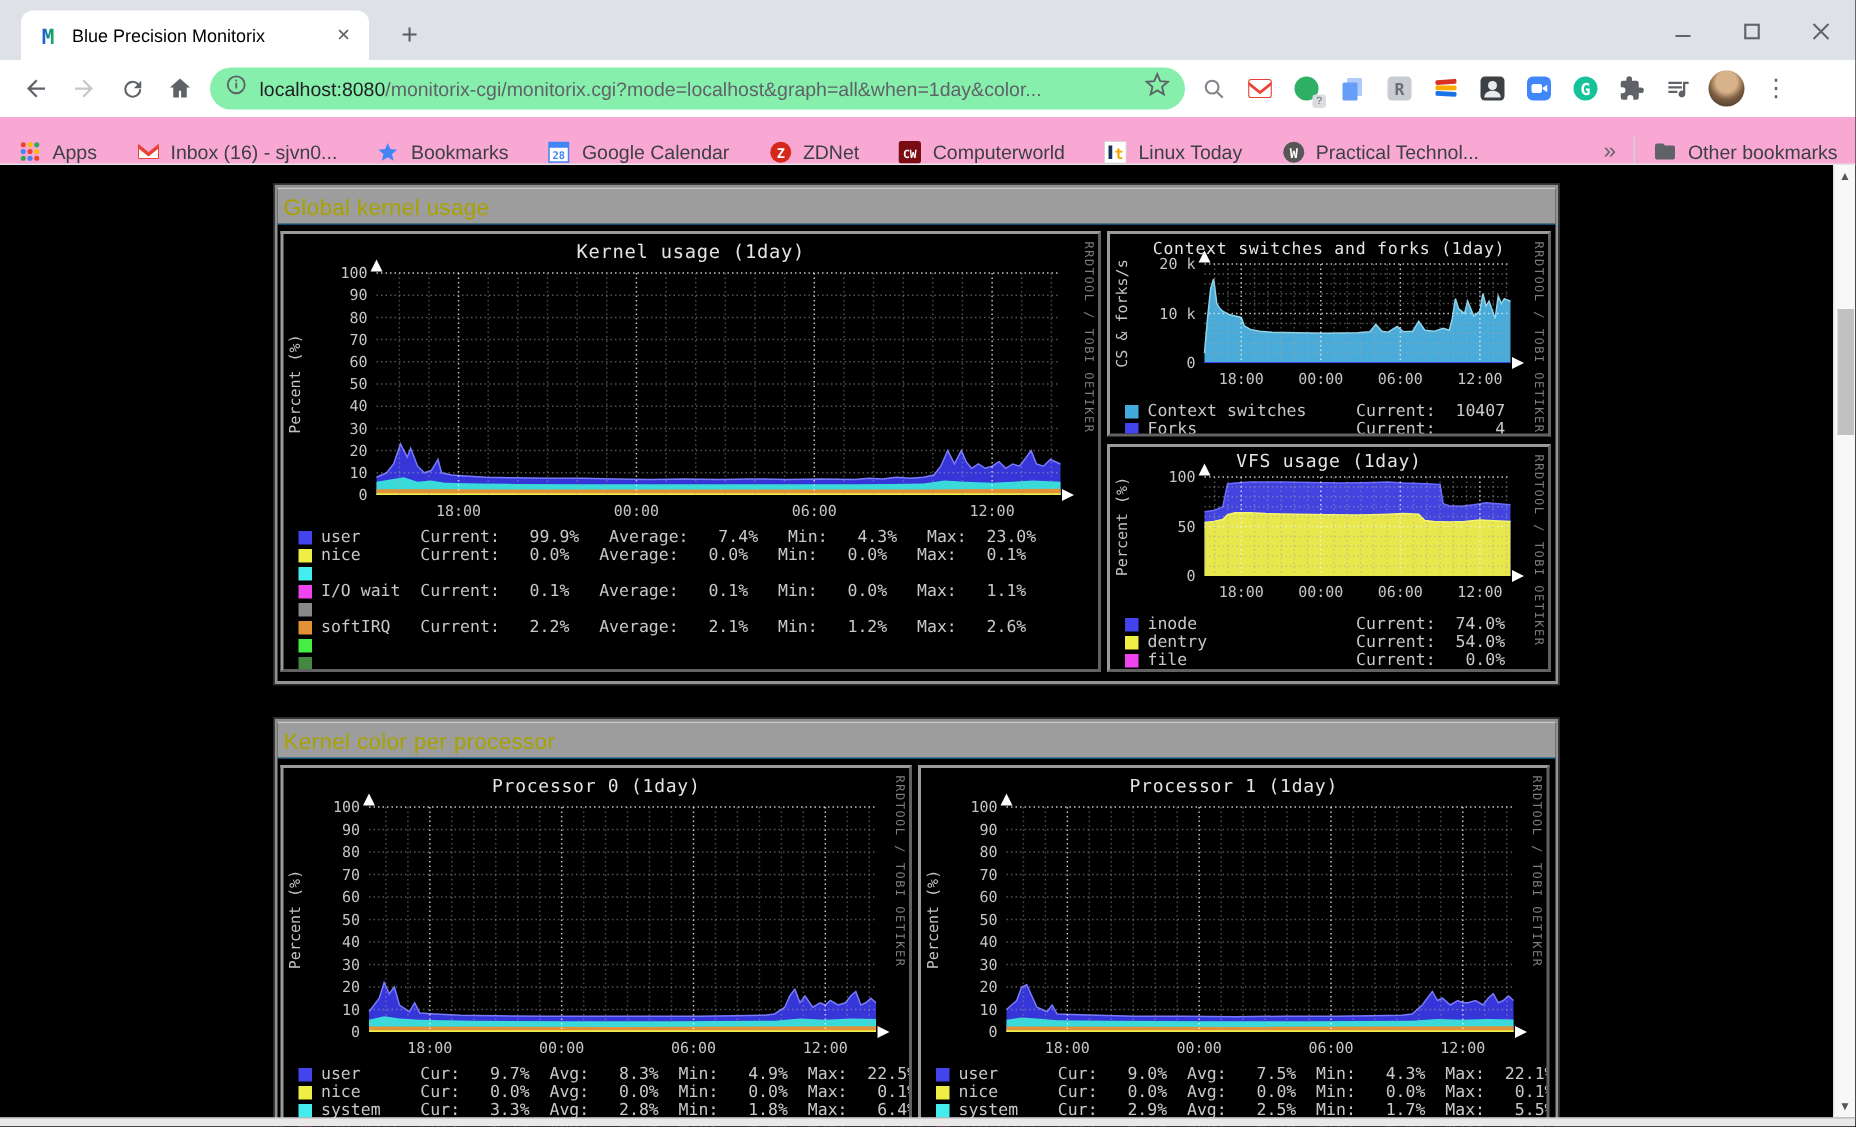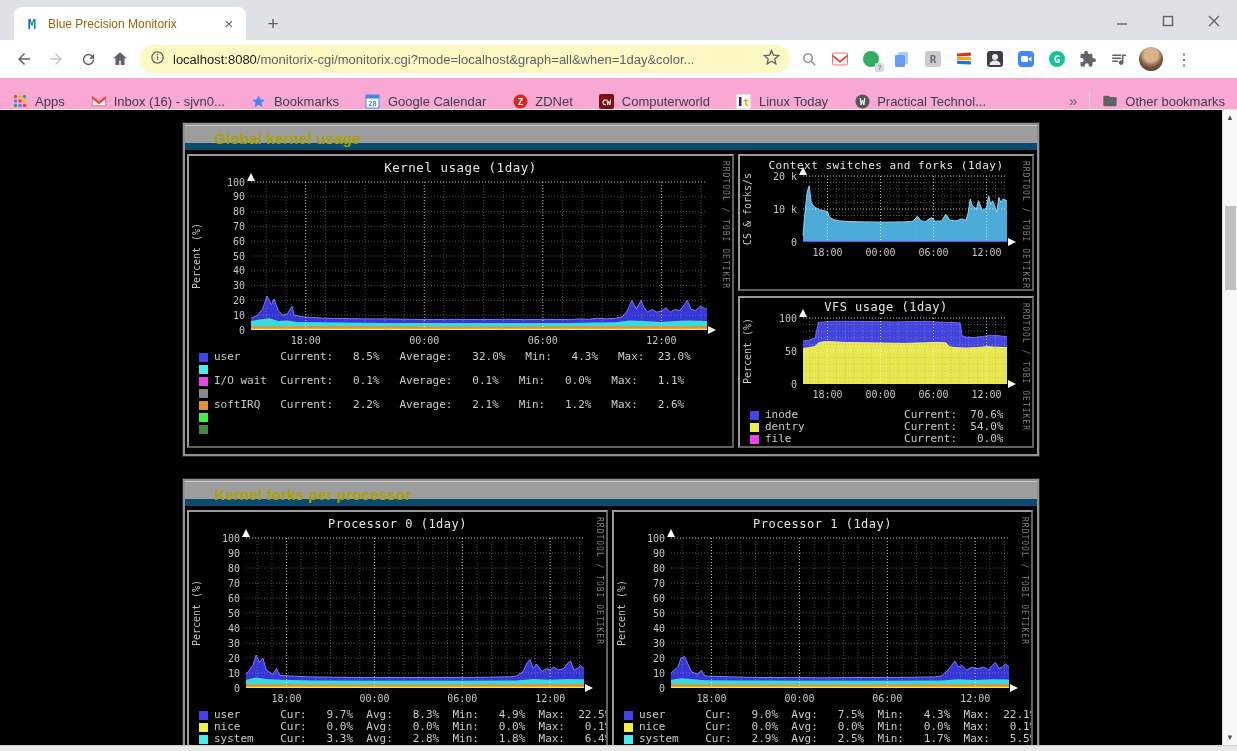--- a/index.html
+++ b/index.html
@@ -4,31 +4,31 @@
 <style>
   * { box-sizing: border-box; margin: 0; padding: 0; }
   html,body { width:1237px; height:751px; overflow:hidden; background:#000;
     font-family:"Liberation Sans", sans-serif; }
   .window { width:1237px; height:751px; position:relative; background:#fff; }
 
   
   .tabstrip { height:40px; background:#dee1e6; position:relative; display:flex; align-items:flex-end; }
   .tab { position:absolute; left:14px; top:7px; width:232px; height:33px; background:#fff;
     border-radius:8px 8px 0 0; display:flex; align-items:center; padding:0 8px 0 10px; }
-  .tab-title { font-size:12px; color:#a16207; flex:1; white-space:nowrap; overflow:hidden; margin-left:8px; }
+  .tab-title { font-size:12px; color:#000000; flex:1; white-space:nowrap; overflow:hidden; margin-left:8px; }
   .tab-close { color:#5f6368; font-size:15px; width:18px; height:18px; line-height:17px; text-align:center; border-radius:50%; cursor:pointer; }
   .newtab { position:absolute; left:260px; top:12px; width:26px; height:26px; color:#5a5f64;
     font-size:19px; line-height:24px; text-align:center; border-radius:50%; }
   .wincontrols { position:absolute; right:10px; top:10px; display:flex; gap:20px; }
   .wc { width:26px; height:22px; display:flex; align-items:center; justify-content:center; }
 
   
   .toolbar { height:38px; background:#fff; display:flex; align-items:center; padding:0 8px; }
   .navbtn { width:28px; height:28px; display:flex; align-items:center; justify-content:center; border-radius:50%; margin:0 2px; flex:none; }
-  .omnibox { height:28px; flex:none; width:650px; background:#fef9c3; border-radius:14px;
+  .omnibox { height:28px; flex:none; width:650px; background:#86efac; border-radius:14px;
     display:flex; align-items:center; padding:0 10px; margin:0 6px 0 4px; }
   .url { font-size:13px; color:#5f6368; white-space:nowrap; overflow:hidden; flex:1; margin-left:8px; }
   .url b { color:#202124; font-weight:normal; }
   .extrow { display:flex; align-items:center; gap:9px; margin-left:2px; }
   .ext { width:22px; height:22px; display:flex; align-items:center; justify-content:center; position:relative; flex:none; }
   .badge { position:absolute; right:-2px; bottom:-2px; width:9px; height:9px; background:#dadce0;
     color:#5f6368; font-size:7px; line-height:9px; text-align:center; border-radius:2px; }
   .avatar { width:24px; height:24px; border-radius:50%; flex:none;
     background:radial-gradient(circle at 50% 35%, #d8b28a 0 35%, #8a6a4a 60%, #4a3categorical0 100%);
     background:radial-gradient(circle at 50% 32%, #d8b28a 0 34%, #7a5c40 58%, #3b2d22 100%); }
@@ -41,22 +41,22 @@
   .bmicon { width:16px; height:16px; display:flex; align-items:center; justify-content:center; font-size:11px; flex:none; }
   .sep { width:1px; height:18px; background:#d0d3d8; margin:0 12px; }
   .overflow-chevron { margin-left:auto; color:#5f6368; font-size:15px; }
 
   
   .content { position:relative; height:641px; background:#000; overflow:hidden; }
   .page { position:absolute; left:183px; top:13px; width:856px; }
   .section { border:2px solid #8f9193; outline:1px solid #2b2b2b; background:#000;
     padding:0 2px 6px 2px; margin-bottom:23px; }
   .sec-head { height:25px; line-height:25px; background:#9d9d9d; border-top:1px solid #c9c9c9;
-    border-bottom:7px solid #0c4a6e; margin:0 -2px 4px -2px; padding-left:29px;
-    font-size:15px; font-weight:bold; color:#a8a200; letter-spacing:0.2px; }
+    border-bottom:1px solid #0c4a6e; margin:0 -2px 4px -2px; padding-left:4px;
+    font-size:15px; font-weight:normal; color:#a8a200; letter-spacing:0.2px; }
   .prow { display:flex; gap:4px; }
   .pcol { display:flex; flex-direction:column; gap:5px; }
   .panel { position:relative; background:#000; border:2px solid;
     border-color:#9a9a9a #616161 #616161 #9a9a9a; overflow:hidden; }
   .panel.kernel  { width:547px; height:294px; }
   .panel.context { width:296px; height:137px; }
   .panel.vfs     { width:296px; height:152px; }
   .panel.proc    { width:421px; height:252px; }
   .wm { position:absolute; top:5px; right:2px; writing-mode:vertical-rl;
     font:8px "DejaVu Sans Mono", monospace; color:#7e7e7e; letter-spacing:1px; }
@@ -381,21 +381,25 @@
                 <text x="56" y="177.5" text-anchor="end" fill="#c4c4c4" font-size="10">0</text>
                 <text x="116.72" y="188" text-anchor="middle" fill="#c4c4c4" font-size="10">18:00</text>
                 <text x="235.28" y="188" text-anchor="middle" fill="#c4c4c4" font-size="10">00:00</text>
                 <text x="353.84000000000003" y="188" text-anchor="middle" fill="#c4c4c4" font-size="10">06:00</text>
                 <text x="472.40000000000003" y="188" text-anchor="middle" fill="#c4c4c4" font-size="10">12:00</text>
                 <text x="271.5" y="16" text-anchor="middle" fill="#e4e4e4" font-size="12.5" letter-spacing="0.5">Kernel usage  (1day)</text>
                 <text x="11" y="100" text-anchor="middle" fill="#c4c4c4" font-size="10" transform="rotate(-90 11 100)">Percent (%)</text>
               </svg><div class="legend">
                 <div class="lrow">
                   <span class="sw" style="background: rgb(68, 68, 238);"></span>
-                  <span class="ltxt">user      Current:   8.5%   Average:   32.0%   Min:   4.3%   Max:  23.0%</span>
+                  <span class="ltxt">user      Current:   99.9%   Average:   7.4%   Min:   4.3%   Max:  23.0%</span>
+                </div>
+                <div class="lrow">
+                  <span class="sw" style="background: rgb(238, 238, 68);"></span>
+                  <span class="ltxt">nice      Current:   0.0%   Average:   0.0%   Min:   0.0%   Max:   0.1%</span>
                 </div>
                 <div class="lrow">
                   <span class="sw" style="background: rgb(68, 238, 238);"></span>
                 </div>
                 <div class="lrow">
                   <span class="sw" style="background: rgb(238, 68, 238);"></span>
                   <span class="ltxt">I/O wait  Current:   0.1%   Average:   0.1%   Min:   0.0%   Max:   1.1%</span>
                 </div>
                 <div class="lrow">
                   <span class="sw" style="background: rgb(136, 136, 136);"></span>
@@ -455,21 +459,30 @@
                   <polygon points="276,86 268,82 268,90" fill="#fff"></polygon>
                   <text x="57" y="23.5" text-anchor="end" fill="#c4c4c4" font-size="10">20 k</text>
                   <text x="57" y="56.5" text-anchor="end" fill="#c4c4c4" font-size="10">10 k</text>
                   <text x="57" y="89.5" text-anchor="end" fill="#c4c4c4" font-size="10">0</text>
                   <text x="87.48" y="100" text-anchor="middle" fill="#c4c4c4" font-size="10">18:00</text>
                   <text x="140.51999999999998" y="100" text-anchor="middle" fill="#c4c4c4" font-size="10">00:00</text>
                   <text x="193.56" y="100" text-anchor="middle" fill="#c4c4c4" font-size="10">06:00</text>
                   <text x="246.6" y="100" text-anchor="middle" fill="#c4c4c4" font-size="10">12:00</text>
                   <text x="146" y="13" text-anchor="middle" fill="#e4e4e4" font-size="11" letter-spacing="0.5">Context switches and forks  (1day)</text>
                   <text x="11" y="53" text-anchor="middle" fill="#c4c4c4" font-size="10" transform="rotate(-90 11 53)">CS &amp; forks/s</text>
-                </svg></div>
+                </svg><div class="legend">
+                  <div class="lrow">
+                    <span class="sw" style="background: rgb(68, 170, 221);"></span>
+                    <span class="ltxt">Context switches     Current:  10407</span>
+                  </div>
+                  <div class="lrow">
+                    <span class="sw" style="background: rgb(68, 68, 238);"></span>
+                    <span class="ltxt">Forks                Current:      4</span>
+                  </div>
+                </div></div>
             <div class="panel vfs">
               <div class="wm">RRDTOOL / TOBI OETIKER</div>
             <svg width="292" height="104">
                   <polygon points="63.0,86 63.0,43.1 69.1,42.4 75.2,39.8 78.3,24.6 83.4,24.0 93.6,23.3 114.0,23.3 134.4,23.6 154.8,24.0 175.2,23.6 185.4,23.3 195.6,24.0 205.8,24.3 214.0,24.6 220.1,24.9 222.1,37.8 226.2,39.1 234.4,39.5 242.5,38.5 250.7,37.2 258.8,37.8 267.0,38.5 267.0,86" fill="#4343E0"></polygon>
                   <polyline points="63.0,43.1 69.1,42.4 75.2,39.8 78.3,24.6 83.4,24.0 93.6,23.3 114.0,23.3 134.4,23.6 154.8,24.0 175.2,23.6 185.4,23.3 195.6,24.0 205.8,24.3 214.0,24.6 220.1,24.9 222.1,37.8 226.2,39.1 234.4,39.5 242.5,38.5 250.7,37.2 258.8,37.8 267.0,38.5" fill="none" stroke="#6B6BFF" stroke-width="1"></polyline>
                   <polygon points="63.0,86 63.0,50.4 69.1,49.7 75.2,48.4 78.3,45.1 83.4,43.8 93.6,43.8 103.8,44.4 124.2,44.8 144.6,45.1 165.0,45.4 175.2,45.1 185.4,44.8 195.6,44.4 205.8,44.8 209.9,49.0 216.0,49.7 226.2,50.0 236.4,49.7 246.6,48.7 252.7,49.0 267.0,49.7 267.0,86" fill="#E8E84C"></polygon>
                   <polyline points="63.0,50.4 69.1,49.7 75.2,48.4 78.3,45.1 83.4,43.8 93.6,43.8 103.8,44.4 124.2,44.8 144.6,45.1 165.0,45.4 175.2,45.1 185.4,44.8 195.6,44.4 205.8,44.8 209.9,49.0 216.0,49.7 226.2,50.0 236.4,49.7 246.6,48.7 252.7,49.0 267.0,49.7" fill="none" stroke="#F5F573" stroke-width="1"></polyline>
                   <line x1="63" y1="79.4" x2="267" y2="79.4" stroke="rgba(165,165,165,0.5)" stroke-dasharray="1,2"></line>
                   <line x1="63" y1="72.8" x2="267" y2="72.8" stroke="rgba(165,165,165,0.5)" stroke-dasharray="1,2"></line>
                   <line x1="63" y1="66.2" x2="267" y2="66.2" stroke="rgba(165,165,165,0.5)" stroke-dasharray="1,2"></line>
@@ -510,37 +523,37 @@
                   <text x="57" y="89.5" text-anchor="end" fill="#c4c4c4" font-size="10">0</text>
                   <text x="87.48" y="100" text-anchor="middle" fill="#c4c4c4" font-size="10">18:00</text>
                   <text x="140.51999999999998" y="100" text-anchor="middle" fill="#c4c4c4" font-size="10">00:00</text>
                   <text x="193.56" y="100" text-anchor="middle" fill="#c4c4c4" font-size="10">06:00</text>
                   <text x="246.6" y="100" text-anchor="middle" fill="#c4c4c4" font-size="10">12:00</text>
                   <text x="146" y="13" text-anchor="middle" fill="#e4e4e4" font-size="12" letter-spacing="0.5">VFS usage  (1day)</text>
                   <text x="11" y="53" text-anchor="middle" fill="#c4c4c4" font-size="10" transform="rotate(-90 11 53)">Percent (%)</text>
                 </svg><div class="legend">
                   <div class="lrow">
                     <span class="sw" style="background: rgb(68, 68, 238);"></span>
-                    <span class="ltxt">inode                Current:  70.6%</span>
+                    <span class="ltxt">inode                Current:  74.0%</span>
                   </div>
                   <div class="lrow">
                     <span class="sw" style="background: rgb(238, 238, 68);"></span>
                     <span class="ltxt">dentry               Current:  54.0%</span>
                   </div>
                   <div class="lrow">
                     <span class="sw" style="background: rgb(238, 68, 238);"></span>
                     <span class="ltxt">file                 Current:   0.0%</span>
                   </div>
                 </div></div>
           </div>
         </div>
       </div>
 
       <div class="section">
-        <div class="sec-head">Kernel forks per processor</div>
+        <div class="sec-head">Kernel color per processor</div>
         <div class="prow">
           <div class="panel proc">
             <div class="wm">RRDTOOL / TOBI OETIKER</div>
           <svg width="417" height="190">
                 <polygon points="57.0,176 57.0,162.5 63.8,153.5 67.1,143.0 70.5,150.5 73.9,146.0 77.3,158.0 84.0,162.5 87.4,156.5 90.8,163.3 100.9,164.0 117.8,164.8 141.5,165.2 175.3,165.5 209.1,165.5 242.9,165.5 276.7,165.5 300.4,165.2 320.6,164.8 327.4,164.0 334.2,159.5 337.5,152.0 340.9,147.5 344.3,156.5 347.7,152.0 352.8,159.5 357.8,156.5 361.2,158.0 364.6,155.0 369.7,158.0 374.7,156.5 378.1,152.0 381.5,149.0 384.9,158.0 388.2,156.5 391.6,153.5 395.0,156.5 395.0,176" fill="#3636D8"></polygon>
                 <polyline points="57.0,162.5 63.8,153.5 67.1,143.0 70.5,150.5 73.9,146.0 77.3,158.0 84.0,162.5 87.4,156.5 90.8,163.3 100.9,164.0 117.8,164.8 141.5,165.2 175.3,165.5 209.1,165.5 242.9,165.5 276.7,165.5 300.4,165.2 320.6,164.8 327.4,164.0 334.2,159.5 337.5,152.0 340.9,147.5 344.3,156.5 347.7,152.0 352.8,159.5 357.8,156.5 361.2,158.0 364.6,155.0 369.7,158.0 374.7,156.5 378.1,152.0 381.5,149.0 384.9,158.0 388.2,156.5 391.6,153.5 395.0,156.5" fill="none" stroke="#7A7AFF" stroke-width="1"></polyline>
                 <polygon points="57.0,176 57.0,167.8 67.1,165.5 77.3,167.0 90.8,167.8 124.6,168.5 192.2,168.8 259.8,168.8 327.4,168.5 344.3,167.0 361.2,167.8 378.1,167.0 395.0,167.3 395.0,176" fill="#3BDADA"></polygon>
                 <polygon points="57.0,176 57.0,172.3 226.0,172.6 395.0,172.1 395.0,176" fill="#E29136"></polygon>
                 <polygon points="57.0,176 57.0,174.8 395.0,174.8 395.0,176" fill="#EDED4A"></polygon>
                 <line x1="57" y1="161" x2="395" y2="161" stroke="rgba(165,165,165,0.5)" stroke-dasharray="1,2"></line>

